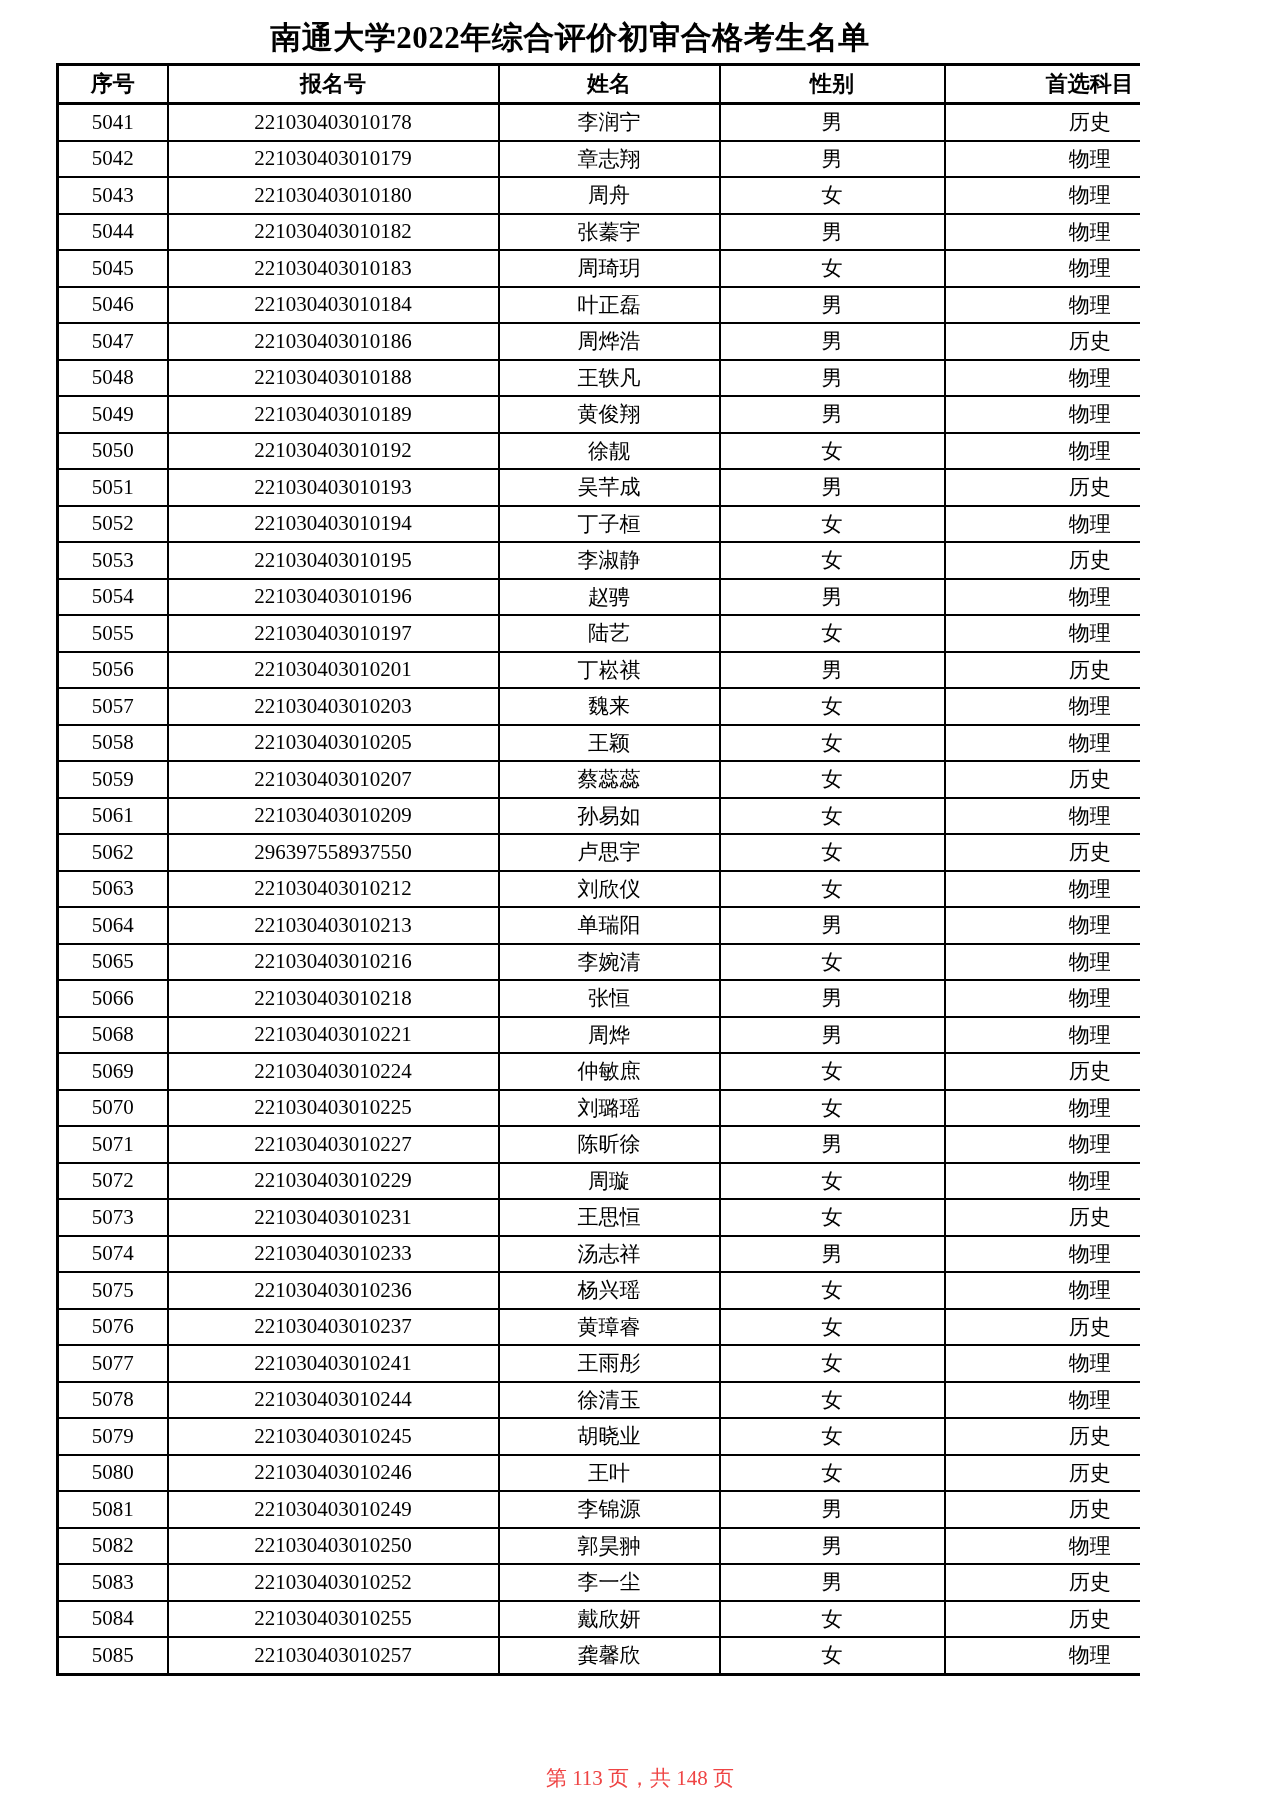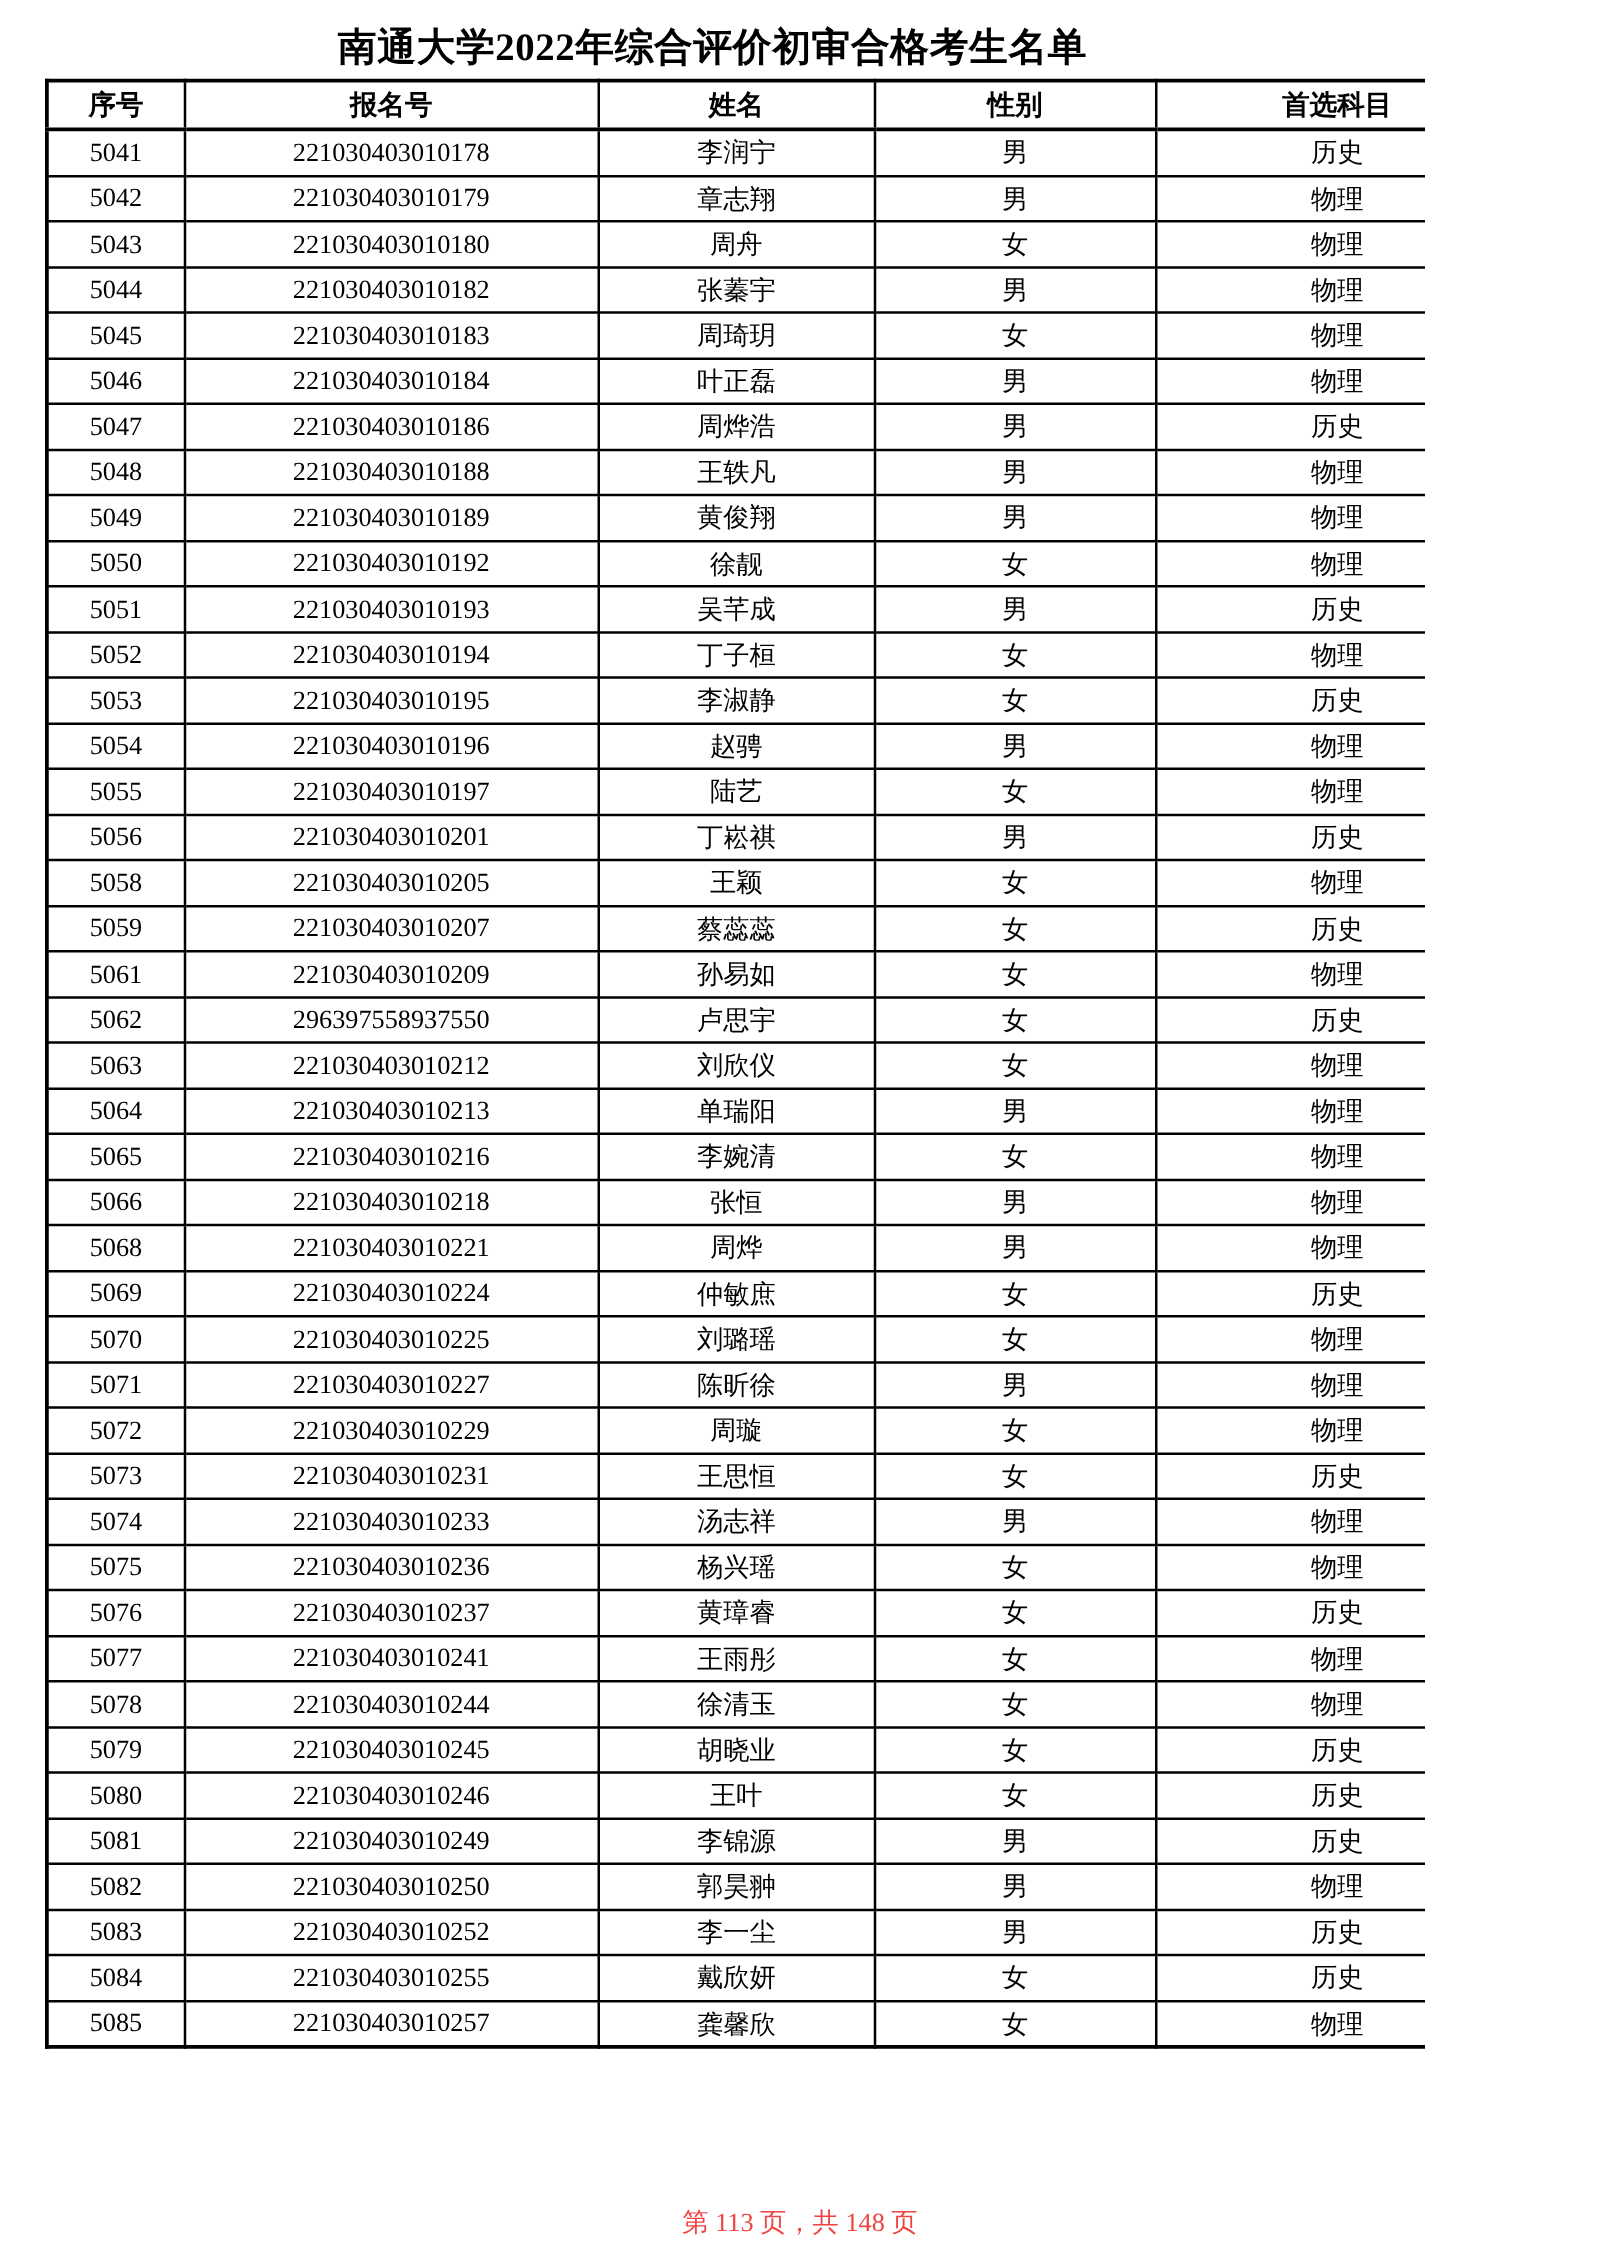--- a/index.html
+++ b/index.html
@@ -23,21 +23,21 @@
     height: 46px;
     text-align: center;
     font-size: 31px;
     font-weight: bold;
     letter-spacing: 0.5px;
     font-family: "Liberation Serif", "DejaVu Serif", serif;
   }
   table.roster {
     border-collapse: collapse;
     table-layout: fixed;
-    margin-left: 36px;
+    margin-left: 56px;
     width: 1178px;
     background: #ffffff;
   }
   table.roster, table.roster th, table.roster td {
     border: 2px solid #000000;
   }
   table.roster {
     border-width: 3px;
   }
   table.roster th {
@@ -212,20 +212,27 @@
           <td>物理</td>
         </tr>
         <tr>
           <td>5056</td>
           <td>221030403010201</td>
           <td>丁崧祺</td>
           <td>男</td>
           <td>历史</td>
         </tr>
         <tr>
+          <td>5057</td>
+          <td>221030403010203</td>
+          <td>魏来</td>
+          <td>女</td>
+          <td>物理</td>
+        </tr>
+        <tr>
           <td>5058</td>
           <td>221030403010205</td>
           <td>王颖</td>
           <td>女</td>
           <td>物理</td>
         </tr>
         <tr>
           <td>5059</td>
           <td>221030403010207</td>
           <td>蔡蕊蕊</td>

